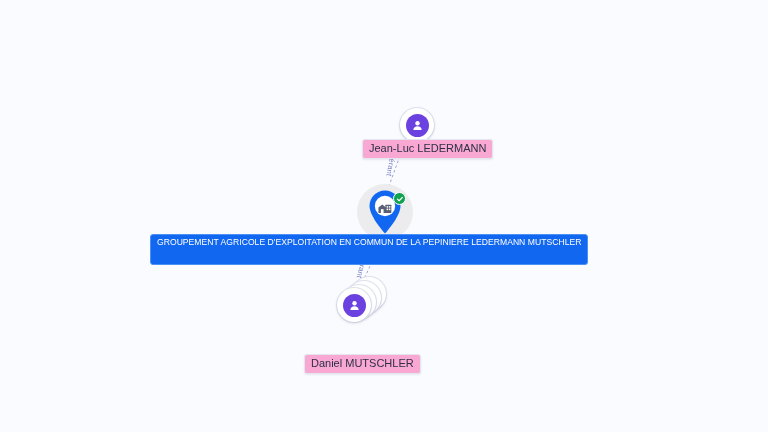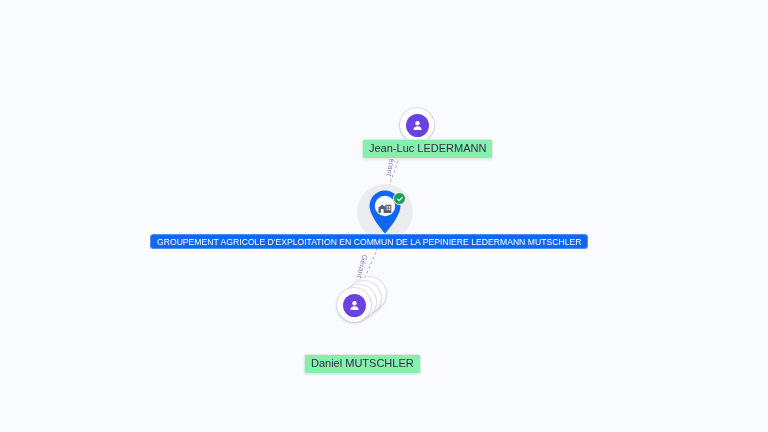--- a/index.html
+++ b/index.html
@@ -84,21 +84,21 @@
     width: 34px;
     height: 34px;
     border-radius: 50%;
     background: #ffffff;
     box-shadow: 0 1px 3px rgba(60, 64, 120, 0.18),
                 0 0 0 1px rgba(225, 228, 240, 0.95);
   }
 
   .node-label {
     position: absolute;
-    background: #86efac;
+    background: #f9a8d4;
     border: 1px solid #e3e6ef;
     border-radius: 3px;
     padding: 2px 6px 3px 6px;
     font-size: 11px;
     color: #2c2f45;
     white-space: nowrap;
     box-shadow: 0 1px 2px rgba(60, 64, 120, 0.10);
     line-height: 13px;
   }
 
@@ -162,21 +162,21 @@
     align-items: center;
     justify-content: center;
     box-sizing: border-box;
   }
 
   
   #company-name-bar {
     position: absolute;
     left: 150px;
     top: 234px;
-    height: 15px;
+    height: 31px;
     line-height: 15px;
     background: #1267f0;
     border: 1px solid #4a90f5;
     border-radius: 3px;
     color: #ffffff;
     font-size: 8.6px;
     letter-spacing: 0.02px;
     padding: 0 6px;
     white-space: nowrap;
     box-sizing: border-box;

